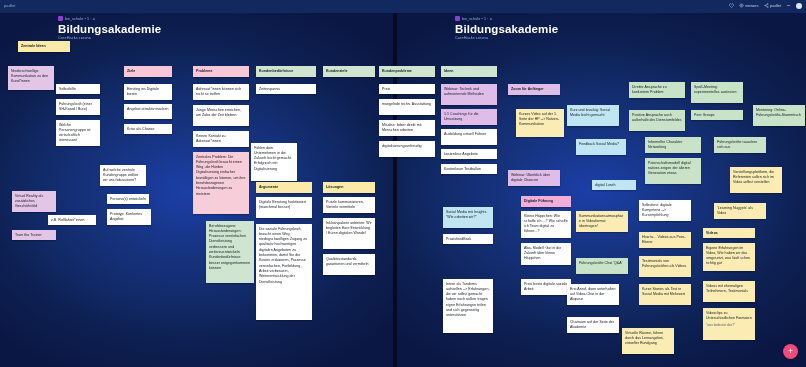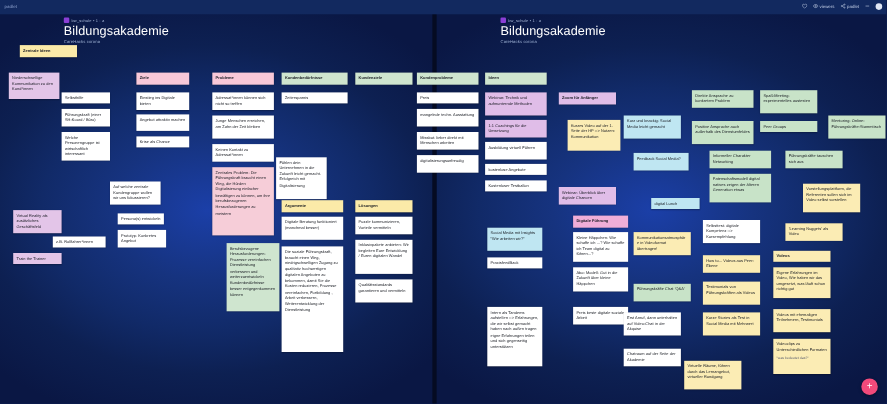--- a/index.html
+++ b/index.html
@@ -43,21 +43,21 @@
   }
 
   .board-head { position: absolute; z-index: 5; }
   .bh-meta { display: flex; align-items: center; gap: 2px; margin-bottom: 1.5px; }
   .bh-badge {
     width: 5px; height: 5px; border-radius: 1px;
     background: #8b3fd6; display: inline-block;
   }
   .bh-meta-text { font-size: 3.6px; color: #a9bada; letter-spacing: .15px; white-space: nowrap; }
   .bh-title {
-    font-size: 11.5px; font-weight: normal; color: #ffffff;
+    font-size: 11.5px; font-weight: bold; color: #ffffff;
     letter-spacing: .1px; line-height: 1.05;
   }
   .bh-sub { font-size: 3.8px; color: #9cafd2; margin-top: 1.5px; letter-spacing: .1px; }
 
   .note {
     position: absolute;
     padding: 2.5px 3px;
     font-size: 3.55px;
     line-height: 1.5;
     color: #15181f;

